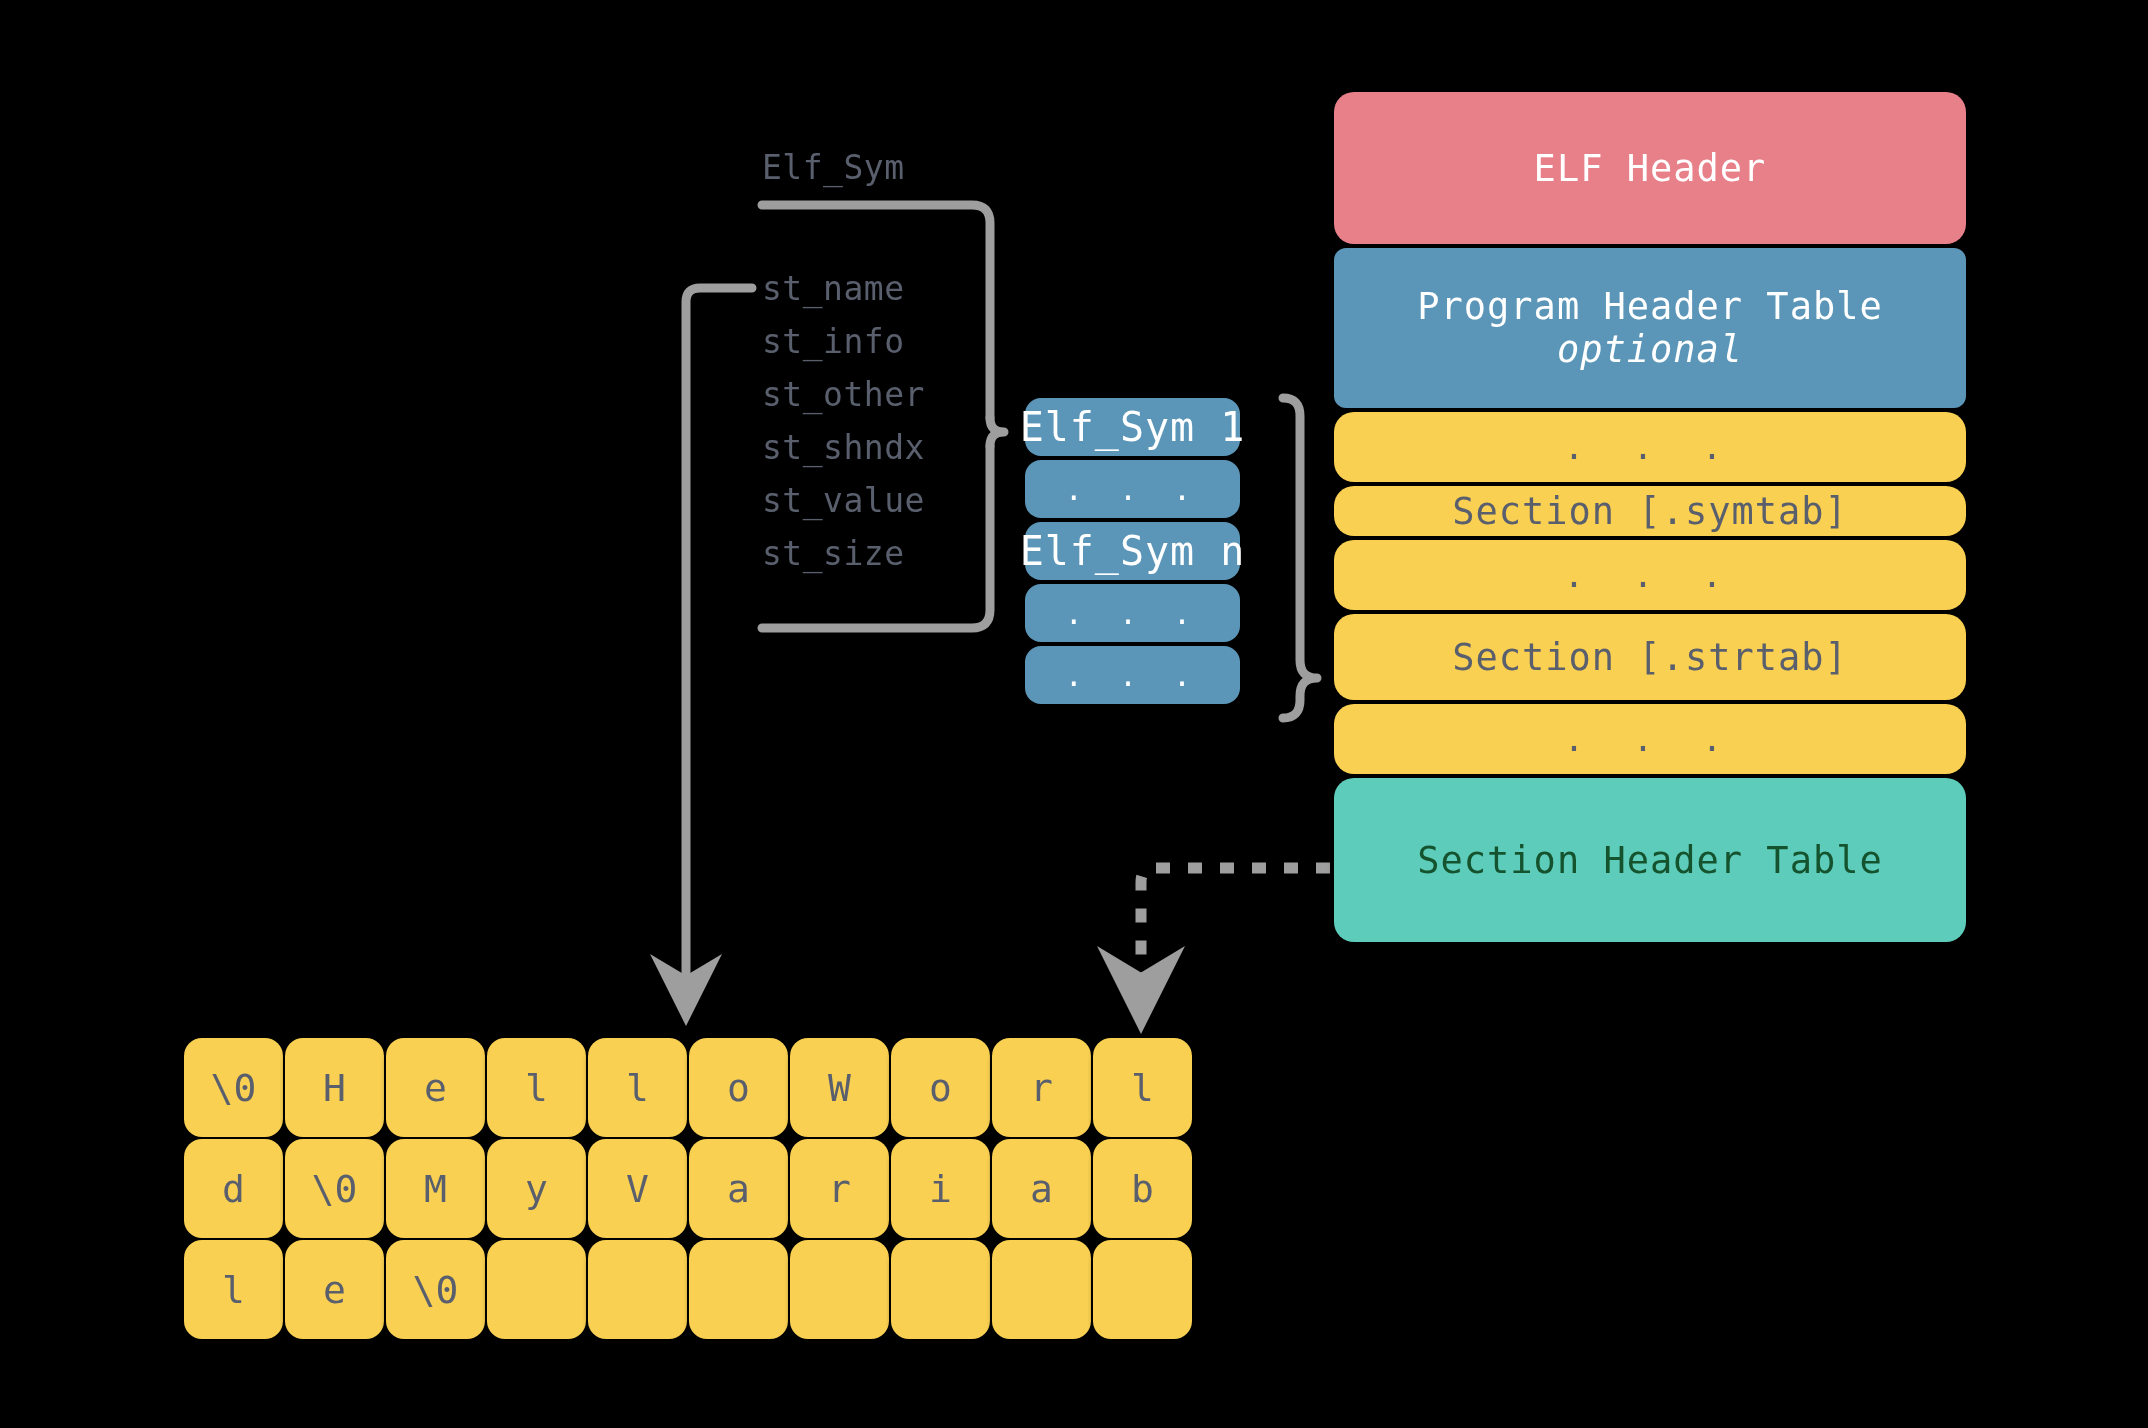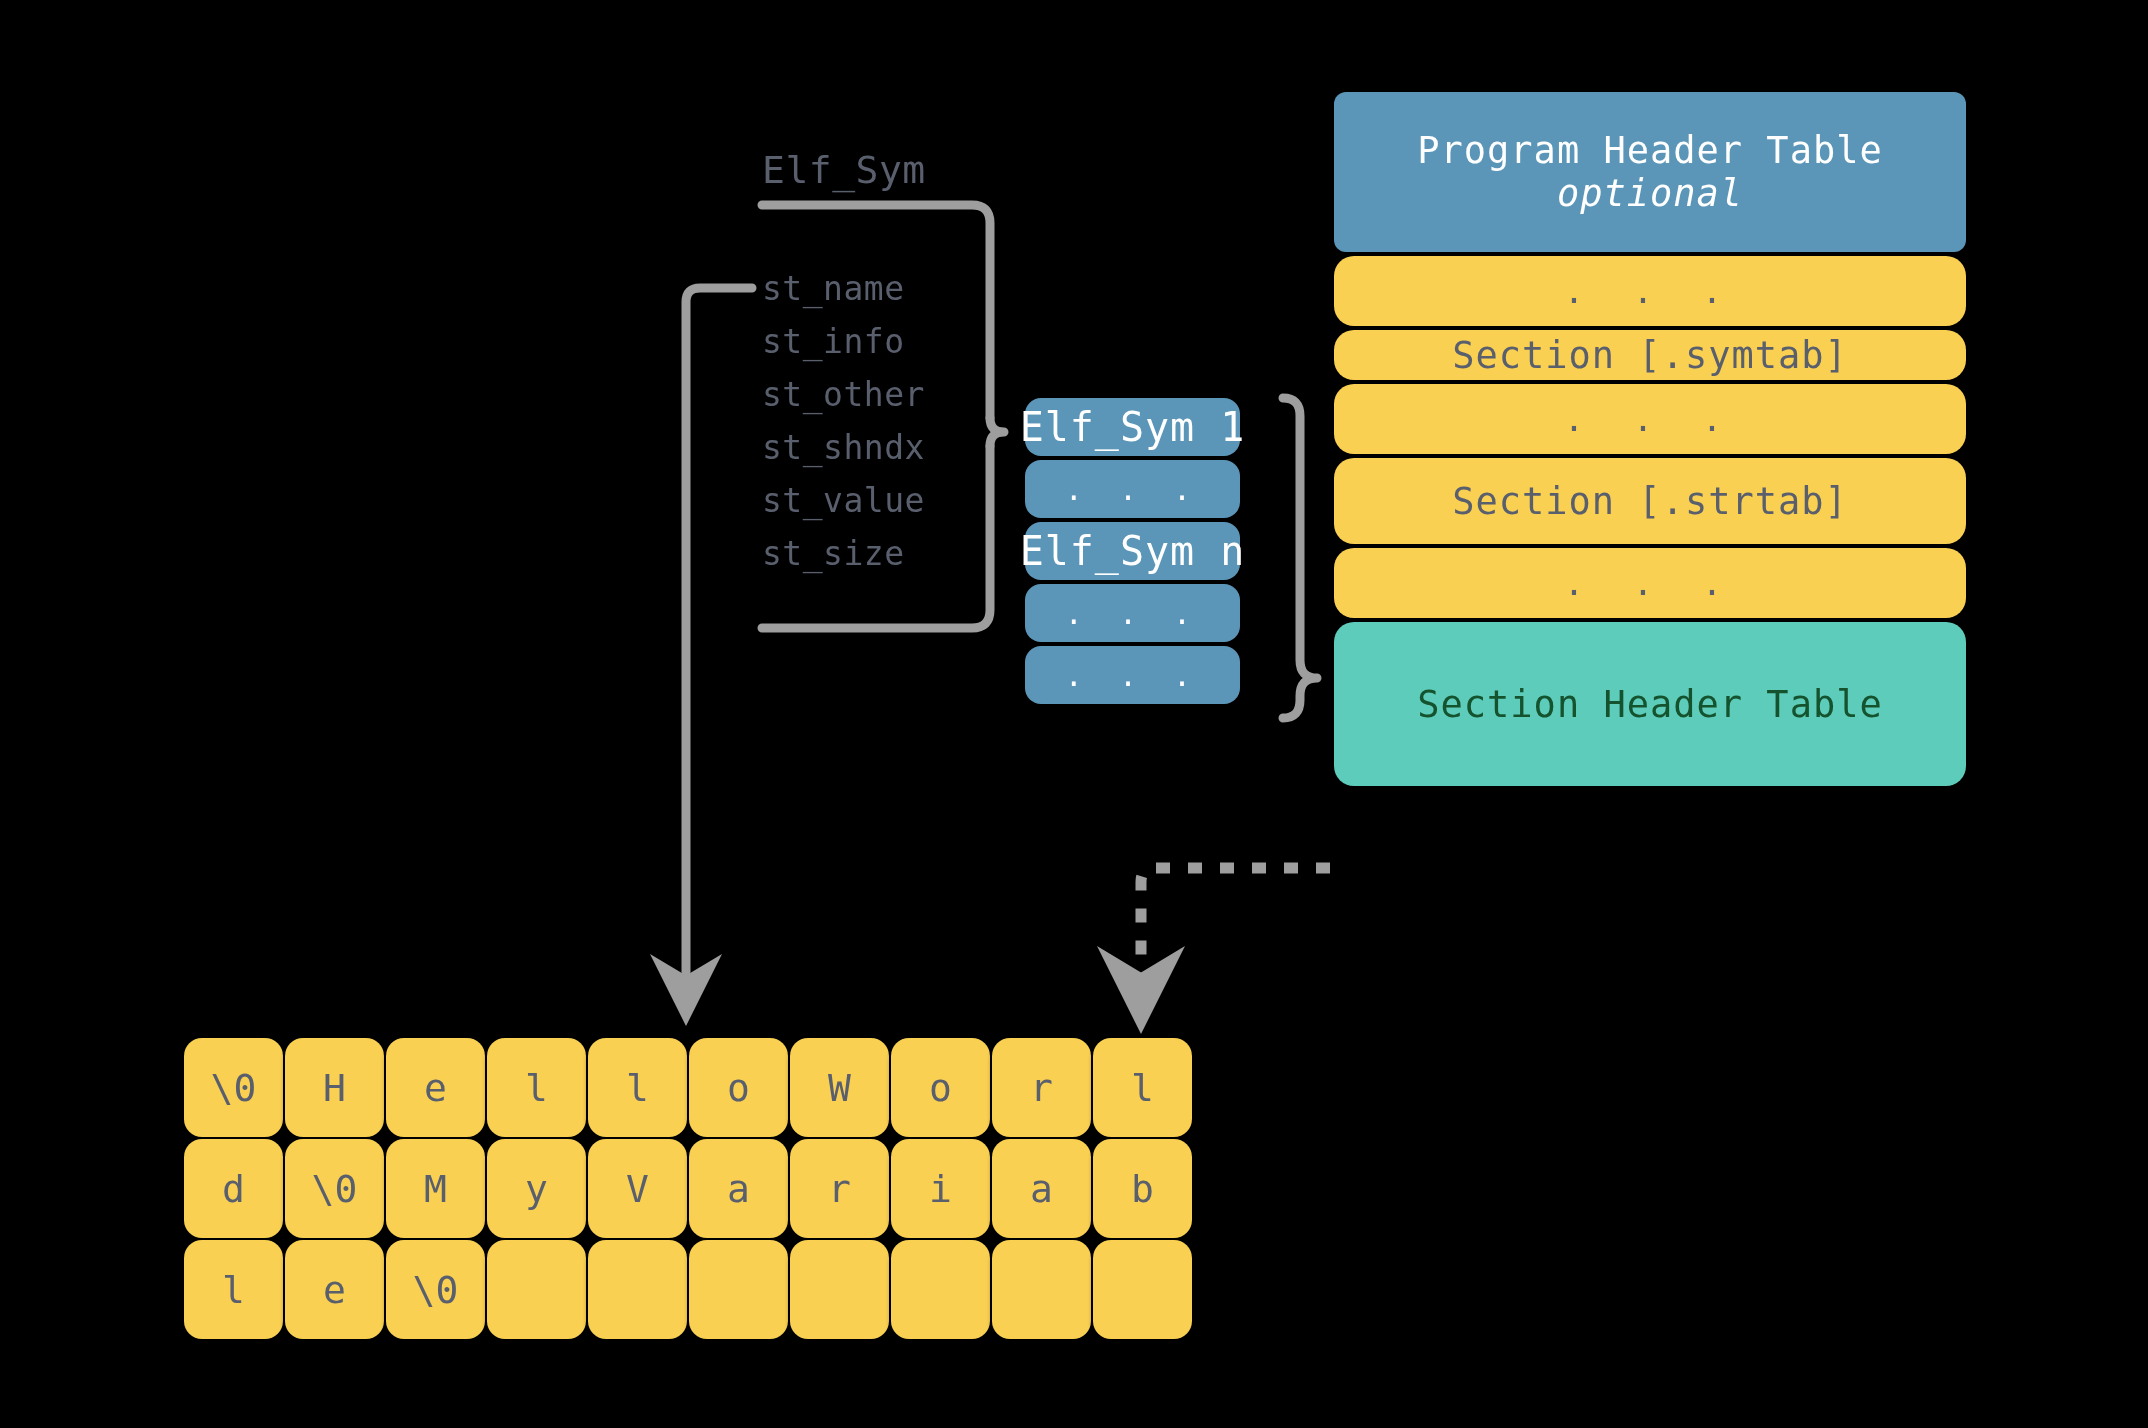--- a/index.html
+++ b/index.html
@@ -27,21 +27,21 @@
     width: 2148px;
     height: 1428px;
     pointer-events: none;
   }
 
   
   .struct-title {
     position: absolute;
     left: 762px;
     top: 148px;
-    font-size: 38px;
+    font-size: 33px;
     color: #5a5f6e;
     letter-spacing: 0.5px;
     white-space: nowrap;
   }
   .struct-fields {
     position: absolute;
     left: 762px;
     top: 262px;
     display: flex;
     flex-direction: column;
@@ -178,20 +178,23 @@
   <div class="sym-stack">
     <div class="sym-cell">Elf_Sym 1</div>
     <div class="sym-cell dots">. . .</div>
     <div class="sym-cell">Elf_Sym n</div>
     <div class="sym-cell dots">. . .</div>
     <div class="sym-cell dots">. . .</div>
   </div>
 
   <div class="elf-column">
 
+    <div class="elf-box c-red" style="height:152px;">
+      <div class="line1">ELF Header</div>
+    </div>
 
     <div class="elf-box c-blue" style="height:160px;border-radius:12px;">
       <div class="line1">Program Header Table</div>
       <div class="line2">optional</div>
     </div>
 
     <div class="elf-box c-yellow dots" style="height:70px;">
       <div>. . .</div>
     </div>
 

